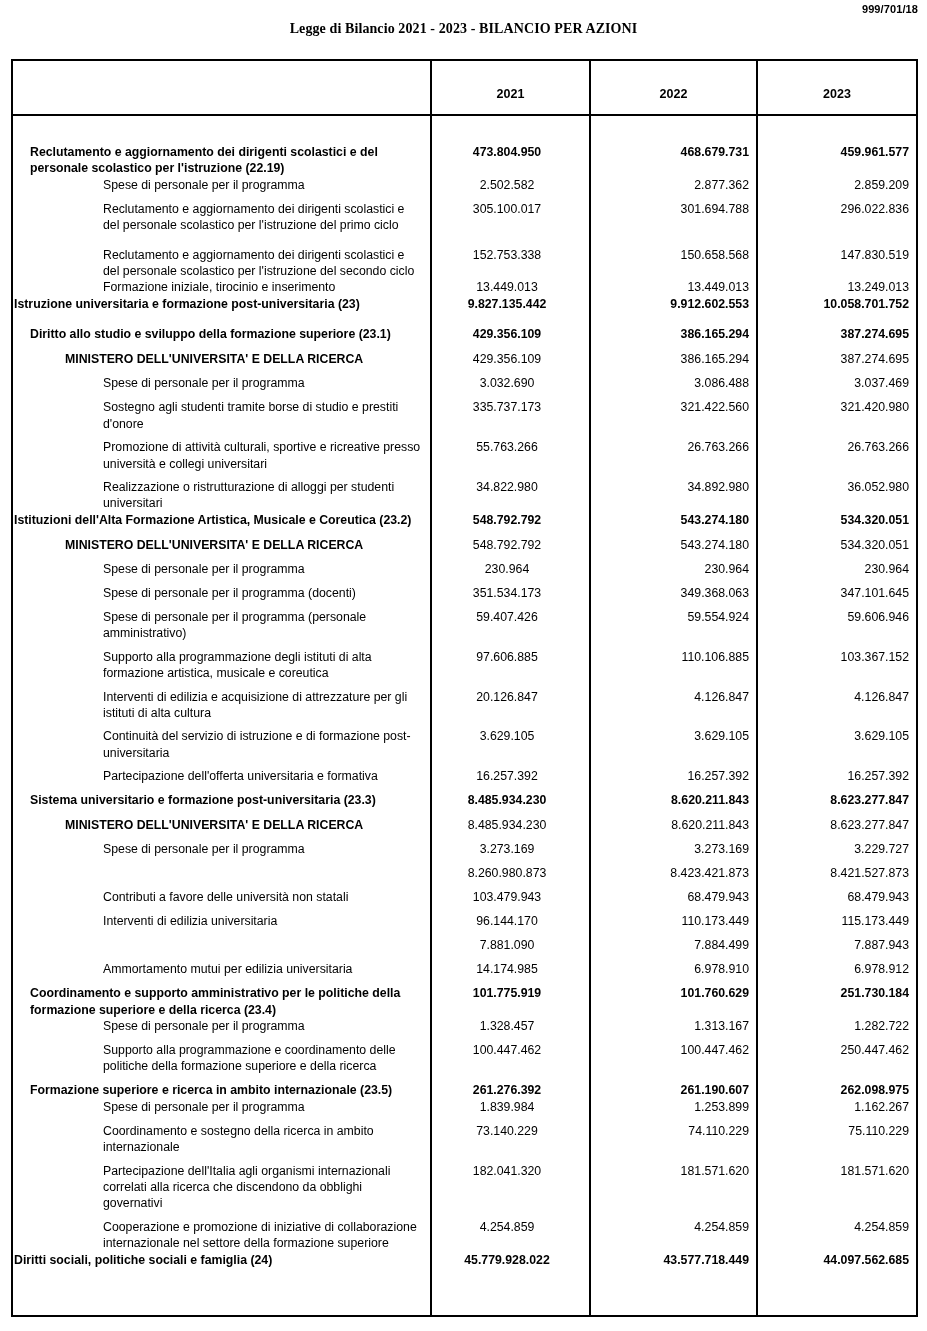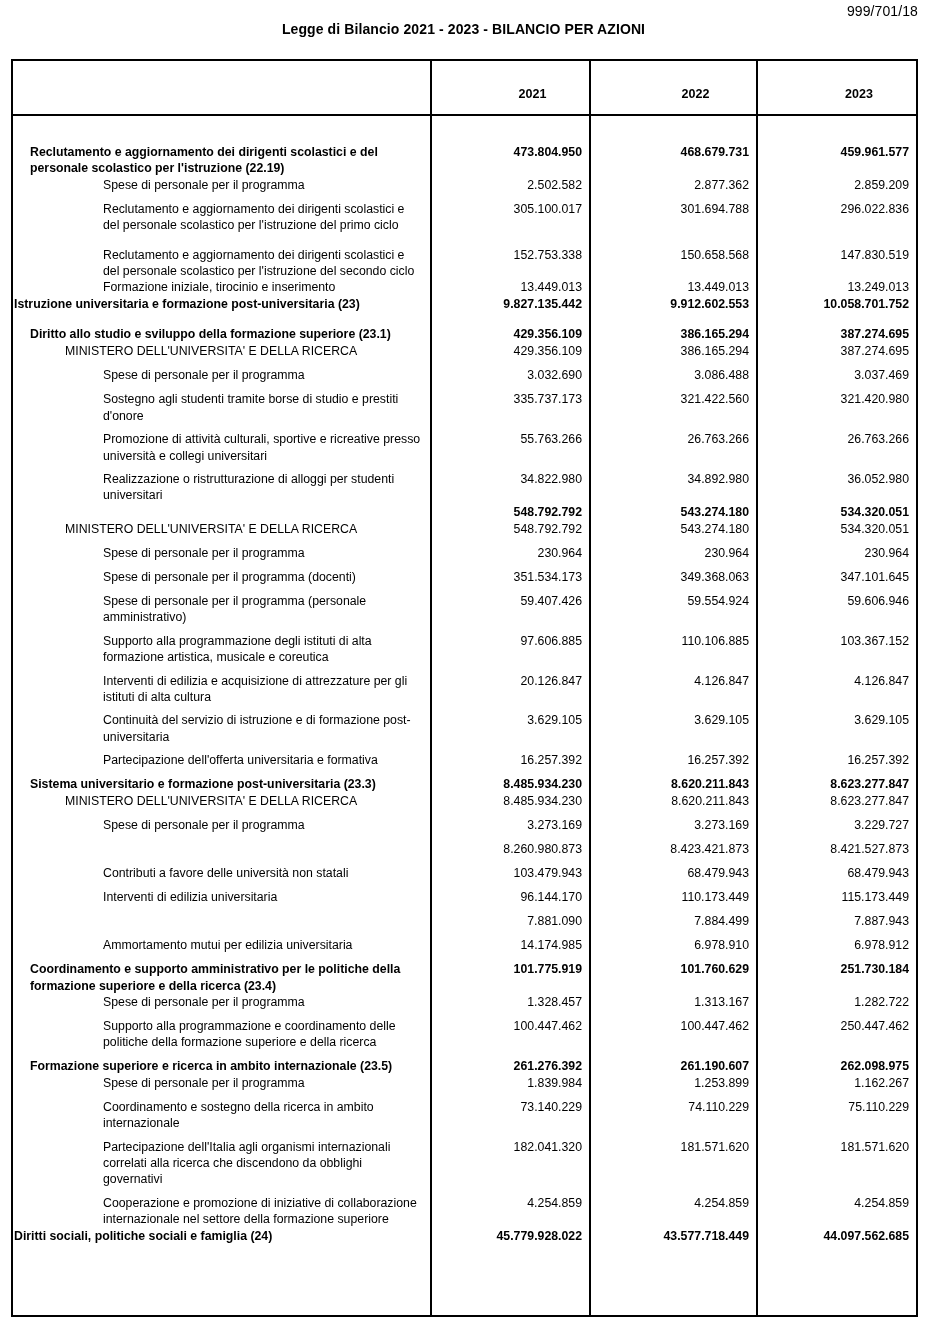--- a/index.html
+++ b/index.html
@@ -14,32 +14,34 @@
     color: #000000;
     position: relative;
     overflow: hidden;
   }
 
   
   .page-code {
     position: absolute;
     top: 3px;
     right: 9px;
-    font-size: 14px;
+    font-size: 11px;
     letter-spacing: .1px;
+    font-weight: bold;
   }
   .doc-title {
     position: absolute;
     top: 21px;
     left: 0;
     width: 927px;
     text-align: center;
     font-size: 14px;
     font-weight: bold;
     letter-spacing: .1px;
+    font-family: Liberation Serif, serif;
   }
 
   
   .table-frame {
     position: absolute;
     left: 11px;
     top: 59px;
     width: 907px;
     height: 1258px;
     border: 2.2px solid #000;
@@ -66,21 +68,20 @@
   }
   .head-cell {
     position: absolute;
     top: 0;
     height: 65px;
     display: flex;
     align-items: center;
     justify-content: center;
     font-size: 12.5px;
     font-weight: bold;
-    margin-left: 22px;
   }
   .head-cell.y1 { left: 419px; width: 157px; }
   .head-cell.y2 { left: 578px; width: 165px; }
   .head-cell.y3 { left: 745px; width: 158px; }
 
   
   .body-area {
     position: relative;
     height: 1198px;
     padding-top: 15px;
@@ -98,33 +99,33 @@
   .label {
     display: block;
     font-size: 12.3px;
     line-height: 16.4px;
     padding-right: 8px;
     width: 417px;
   }
   
   .lvl-program { padding-left: 1px;  font-weight: bold; }
   .lvl-action  { padding-left: 17px; font-weight: bold; }
-  .lvl-ministry{ padding-left: 52px; font-weight: normal; }
+  .lvl-ministry{ padding-left: 52px; font-weight: bold; margin-top: 8px; }
   .lvl-item    { padding-left: 90px; font-weight: normal; }
 
   .label.bold { font-weight: bold; }
 
   .num {
     position: absolute;
     top: 0;
     font-size: 12.3px;
     line-height: 16.4px;
     text-align: right;
   }
-  .num.v1 { left: 419px; width: 150px; }
+  .num.v1 { left: 419px; width: 150px; text-align: center; }
   .num.v2 { left: 578px; width: 158px; }
   .num.v3 { left: 745px; width: 151px; }
   .num.bold { font-weight: bold; }
 </style>
 </head>
 <body>
 
 <div class="page-code">999/701/18</div>
 <div class="doc-title">Legge di Bilancio 2021 - 2023 - BILANCIO PER AZIONI</div>
 
@@ -207,20 +208,21 @@
         <div class="num v2">26.763.266</div>
         <div class="num v3">26.763.266</div>
       </div>
       <div class="row gap-small">
         <div class="label lvl-item">Realizzazione o ristrutturazione di alloggi per studenti universitari</div>
         <div class="num v1">34.822.980</div>
         <div class="num v2">34.892.980</div>
         <div class="num v3">36.052.980</div>
       </div>
       <div class="row">
+        <div class="label lvl-program bold">Istituzioni dell'Alta Formazione Artistica, Musicale e Coreutica (23.2)</div>
         <div class="num v1 bold">548.792.792</div>
         <div class="num v2 bold">543.274.180</div>
         <div class="num v3 bold">534.320.051</div>
       </div>
       <div class="row">
         <div class="label lvl-ministry">MINISTERO  DELL'UNIVERSITA' E DELLA RICERCA</div>
         <div class="num v1">548.792.792</div>
         <div class="num v2">543.274.180</div>
         <div class="num v3">534.320.051</div>
       </div>

